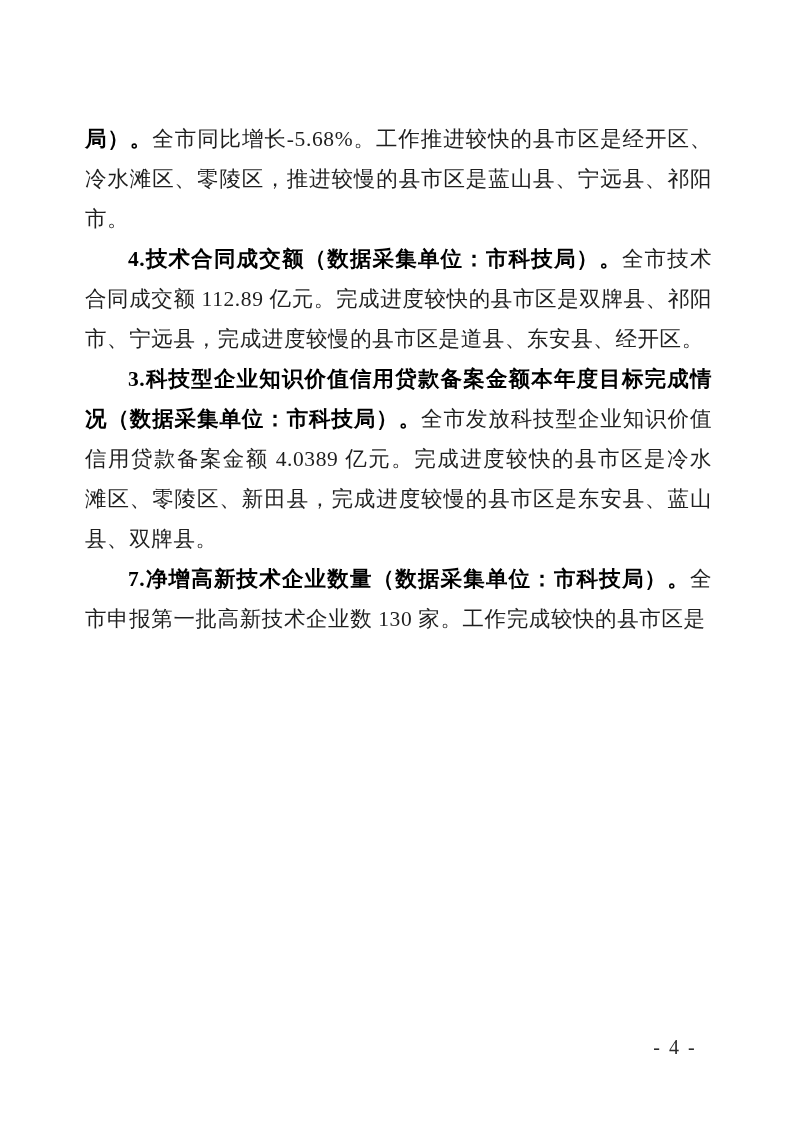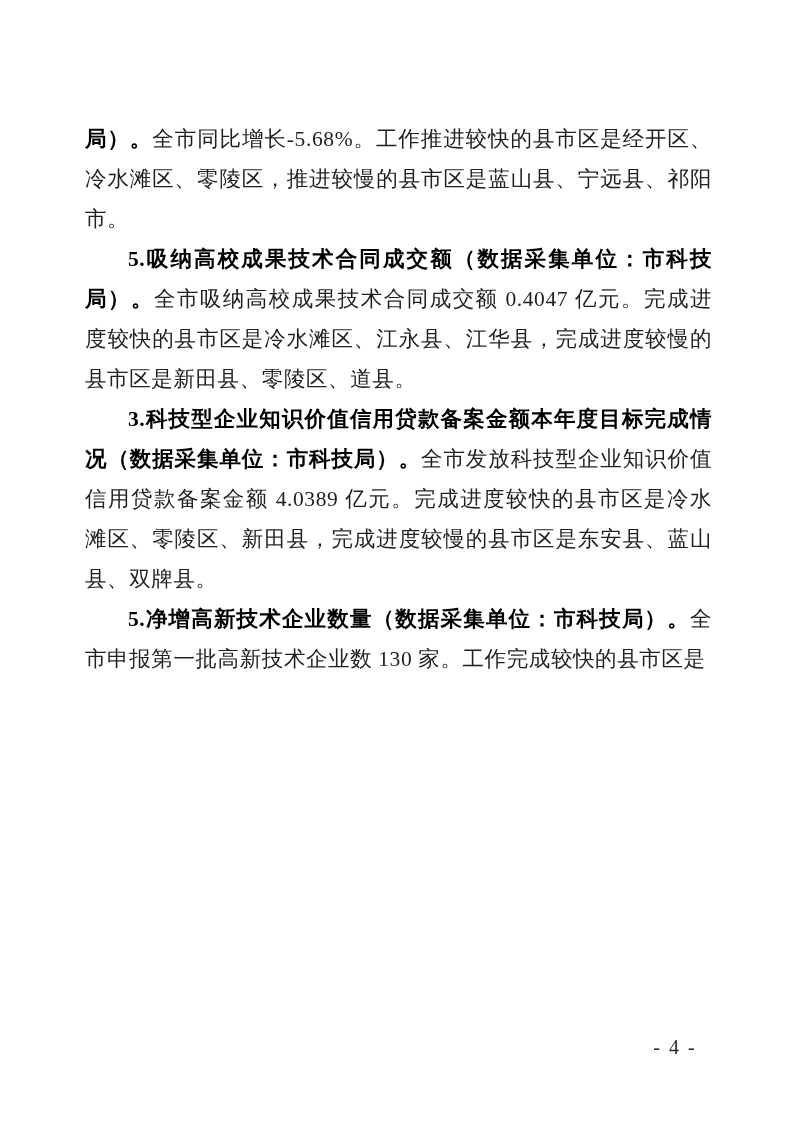--- a/index.html
+++ b/index.html
@@ -53,23 +53,23 @@
 </style>
 </head>
 <body>
 
 <div class="page">
   <div class="content">
 
     <p class="para continuation"><span class="lead">局）。</span><span>全市同比增长-5.68%。工作推进较快的县市区是经开区、冷水滩区、零陵区，推进较慢的县市区是蓝山县、宁远县、祁阳市。</span></p>
 
 
+    <p class="para"><span class="lead">4.技术合同成交额（数据采集单位：市科技局）。</span><span>全市技术合同成交额 112.89 亿元。完成进度较快的县市区是双牌县、祁阳市、宁远县，完成进度较慢的县市区是道县、东安县、经开区。</span></p>
 
-    <p class="para"><span class="lead">5.吸纳高校成果技术合同成交额（数据采集单位：市科技局）。</span><span>全市吸纳高校成果技术合同成交额 0.4047 亿元。完成进度较快的县市区是冷水滩区、江永县、江华县，完成进度较慢的县市区是新田县、零陵区、道县。</span></p>
 
     <p class="para"><span class="lead">3.科技型企业知识价值信用贷款备案金额本年度目标完成情况（数据采集单位：市科技局）。</span><span>全市发放科技型企业知识价值信用贷款备案金额 4.0389 亿元。完成进度较快的县市区是冷水滩区、零陵区、新田县，完成进度较慢的县市区是东安县、蓝山县、双牌县。</span></p>
 
-    <p class="para"><span class="lead">5.净增高新技术企业数量（数据采集单位：市科技局）。</span><span>全市申报第一批高新技术企业数 130 家。工作完成较快的县市区是</span></p>
+    <p class="para"><span class="lead">7.净增高新技术企业数量（数据采集单位：市科技局）。</span><span>全市申报第一批高新技术企业数 130 家。工作完成较快的县市区是</span></p>
 
   </div>
 
   <div class="pagefooter">- 4 -</div>
 </div>
 
 </body></html>

